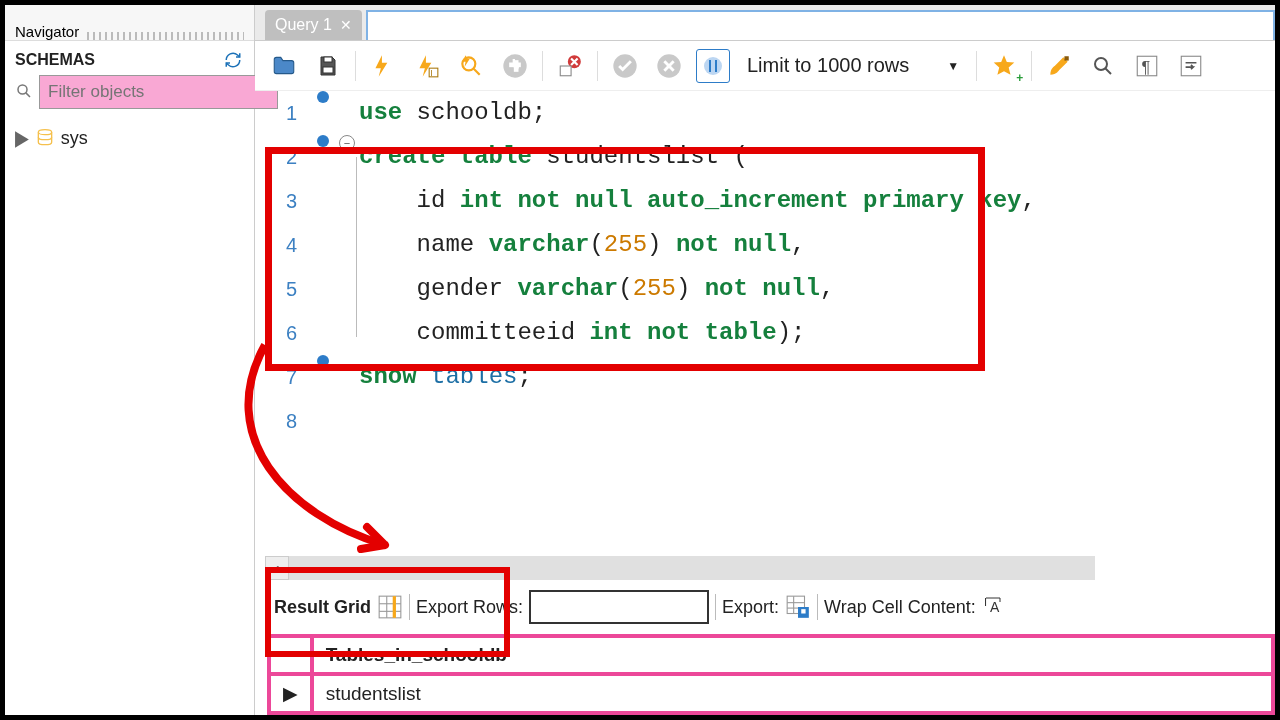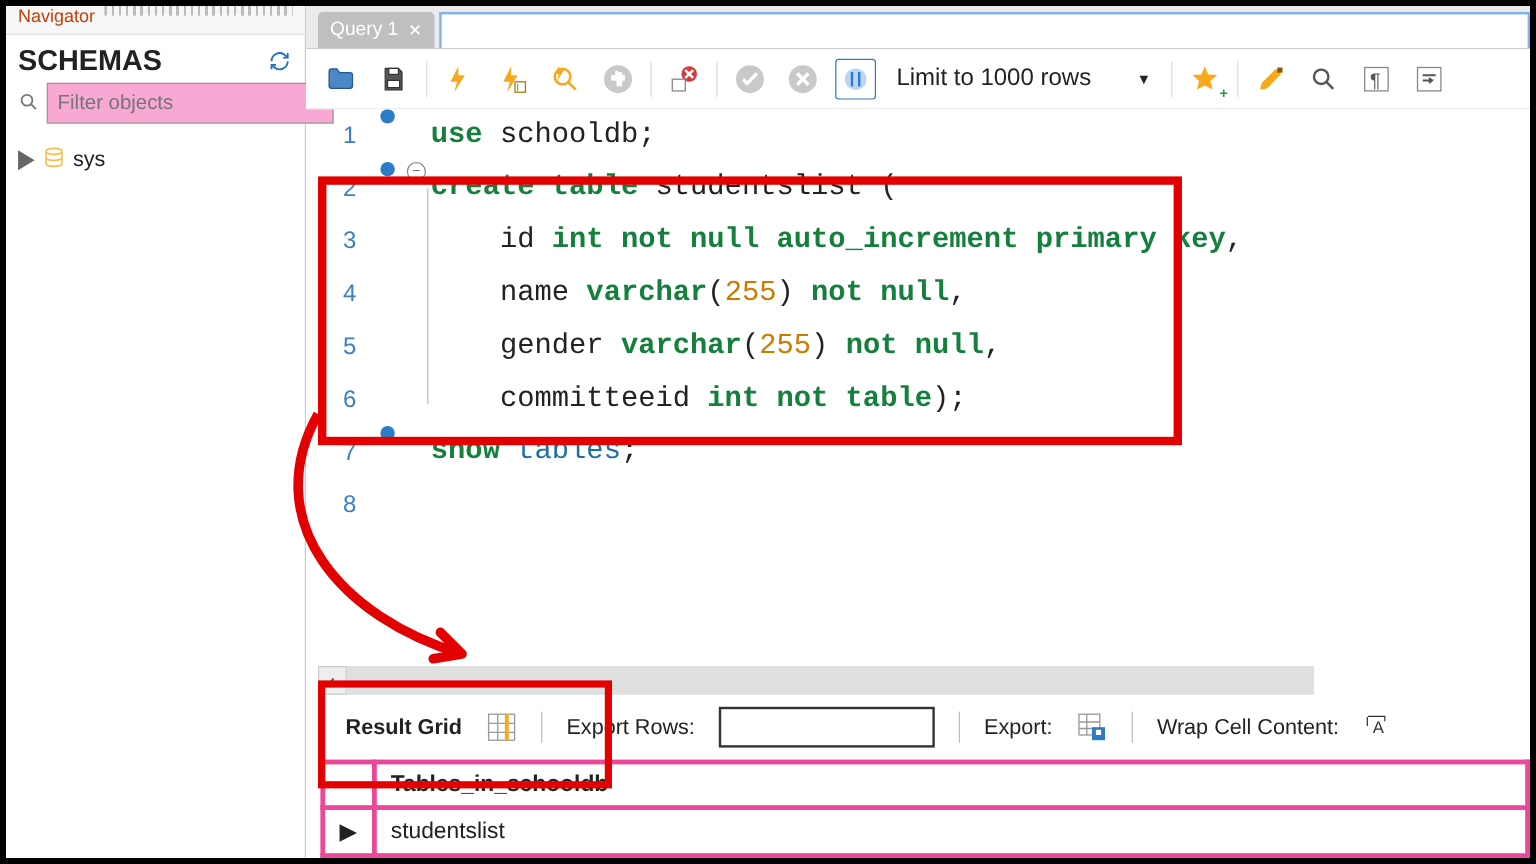--- a/index.html
+++ b/index.html
@@ -1,23 +1,23 @@
 <!DOCTYPE html>
 <html><head>
 <meta charset="utf-8">
 <style>
   * { box-sizing: border-box; margin: 0; padding: 0; }
   body { font-family: "Segoe UI", Tahoma, sans-serif; font-size: 14px; background:#fff; color:#222; width:1280px; height:720px; overflow:hidden; border:5px solid #000; position:relative;}
   .wrap { display:flex; width:100%; height:100%; }
   
   .navigator { width:250px; border-right:1px solid #ccc; background:#fff; display:flex; flex-direction:column;}
-  .navigator-title { height:24px; display:flex; align-items:flex-start; padding:0 10px; border-bottom:1px solid #ddd; background:#f7f7f7; font-size:15px; color:#c2410c;}
+  .navigator-title { height:36px; display:flex; align-items:flex-end; padding:0 10px; border-bottom:1px solid #ddd; background:#f7f7f7; font-size:15px; color:#000000;}
   .navigator-title .dots { flex:1; height:8px; margin-left:8px; background: repeating-linear-gradient(90deg,#bbb 0 2px, transparent 2px 6px);}
   .schemas-header { display:flex; align-items:center; justify-content:space-between; padding:8px 10px 4px 10px;}
-  .schemas-header .label { font-weight:700; font-size:24px;}
+  .schemas-header .label { font-weight:700; font-size:16px;}
   .refresh-icon { width:22px; height:22px; display:inline-flex; align-items:center; justify-content:center; color:#1d72b8; cursor:pointer;}
   .filter-row { display:flex; align-items:center; padding:0 10px 8px 10px; gap:6px;}
   .filter-row .mag { color:#777; }
   .filter-row input { flex:1; height:34px; border:1px solid #999; padding:0 8px; font-size:17px; color:#666; background:#f9a8d4;}
   .tree { padding:6px 8px;}
   .tree-item { display:flex; align-items:center; gap:6px; padding:4px 2px; font-size:18px; color:#222; cursor:pointer;}
   .tree-item .caret { color:#666; display:inline-block; transform: scaleY(1.2); }
   .tree-item .db-icon { width:20px;height:20px; display:inline-flex; align-items:center; justify-content:center; color:#f5c04d;}
   
   .main { flex:1; display:flex; flex-direction:column; min-width:0; }
@@ -50,21 +50,21 @@
   .fold-line { position:absolute; left:101px; top:66px; width:1px; height:180px; background:#bbb;}
   
   .annot-box1 { position:absolute; border:7px solid #e30000; pointer-events:none; left:260px; top:142px; width:720px; height:224px;}
   .annot-box2 { position:absolute; border:6px solid #e30000; pointer-events:none; left:260px; top:562px; width:245px; height:90px;}
   .annot-arrow { position:absolute; left:220px; top:330px; pointer-events:none;}
   
   .hscroll { height:24px; background:#e0e0e0; display:flex; align-items:center; margin:12px 180px 0 10px;}
   .hscroll .arrow { width:24px;height:24px;display:flex;align-items:center;justify-content:center;background:#eee;border:1px solid #ccc; font-weight:bold; color:#555; cursor:pointer;}
   .hscroll .track { flex:1; height:100%;}
   
-  .result-bar { display:flex; align-items:center; gap:20px; padding:10px 12px 6px 12px; font-size:18px; color:#222;}
+  .result-bar { display:flex; align-items:center; gap:6px; padding:10px 12px 6px 12px; font-size:18px; color:#222;}
   .result-bar .sepv { width:1px; height:26px; background:#bbb;}
   .result-bar .lbl { white-space:nowrap;}
   .result-bar .bold { font-weight:700;}
   .result-bar input.fr { width:180px; height:34px; border:2px solid #333; background:#fff;}
   .grid-icon { width:26px;height:26px; display:inline-flex;}
   .result-table { margin:4px 0 0 12px; border-collapse:collapse;}
   .result-table th, .result-table td { border:4px solid #ec4899; padding:6px 12px; font-size:19px; text-align:left; background:#fff;}
   .result-table th.hdr { background:#fff; }
   .result-table td.rowhdr { width:28px; text-align:center;}
   .star-badge { position:relative; }

